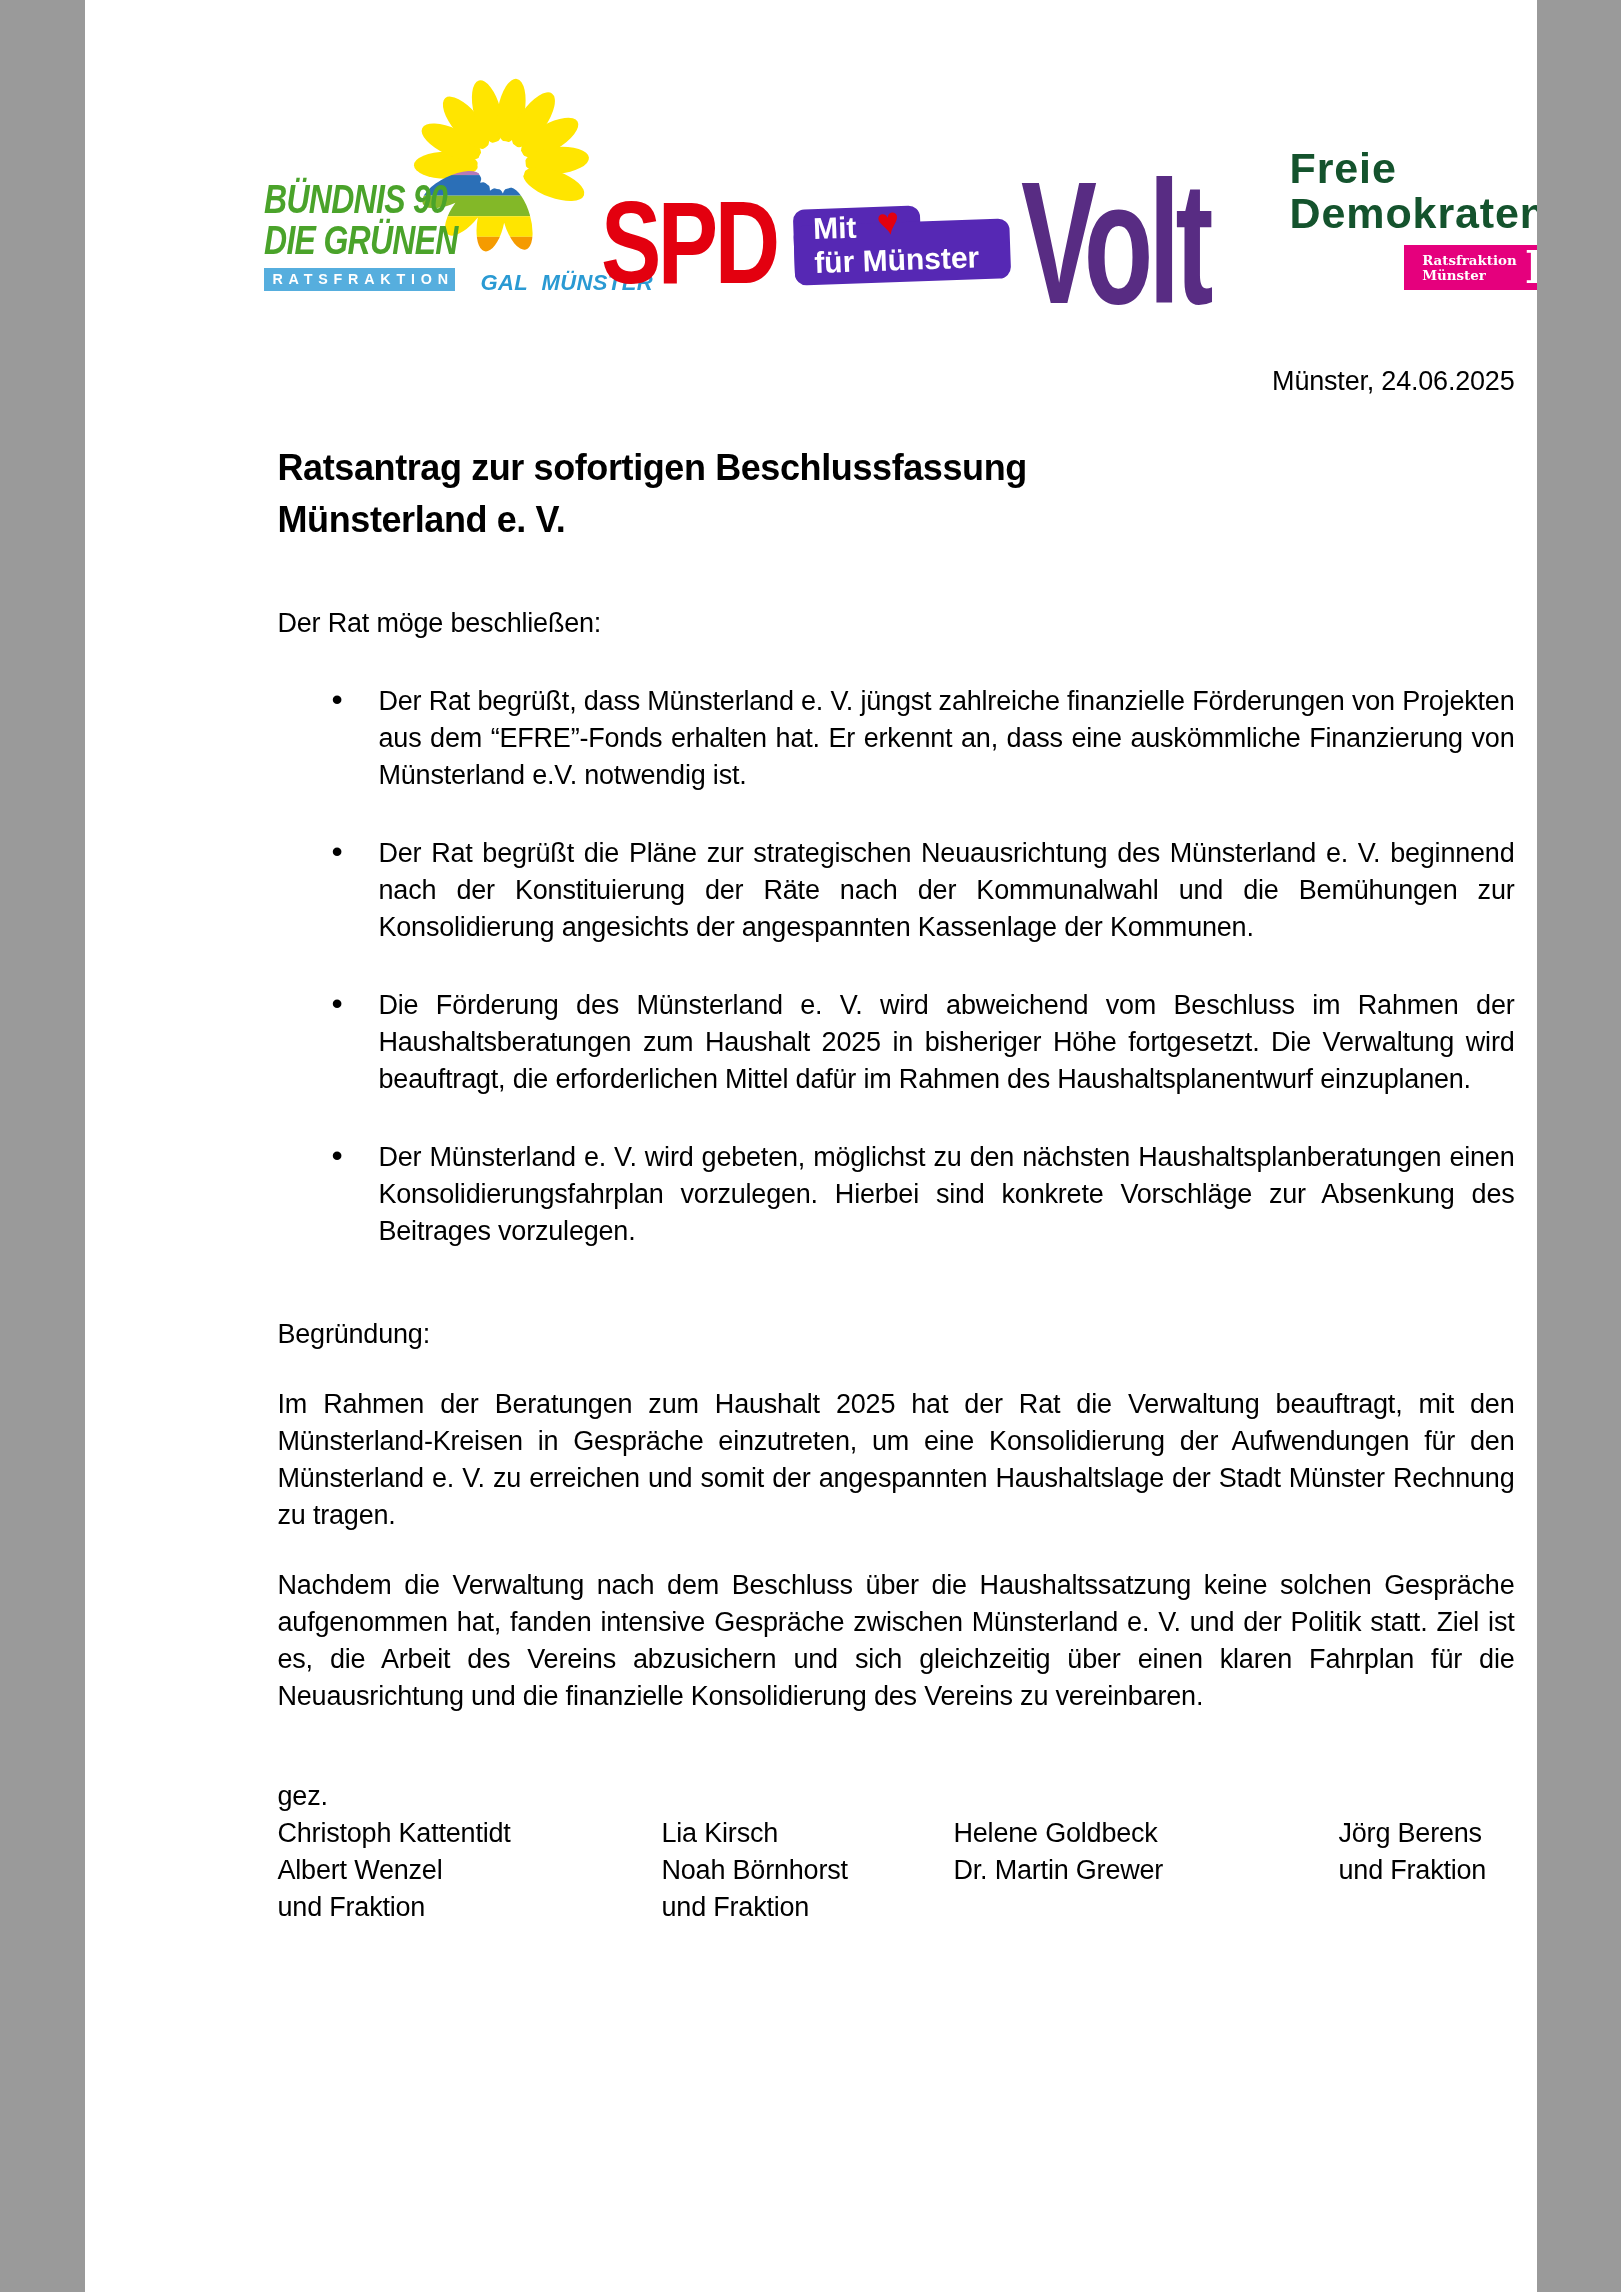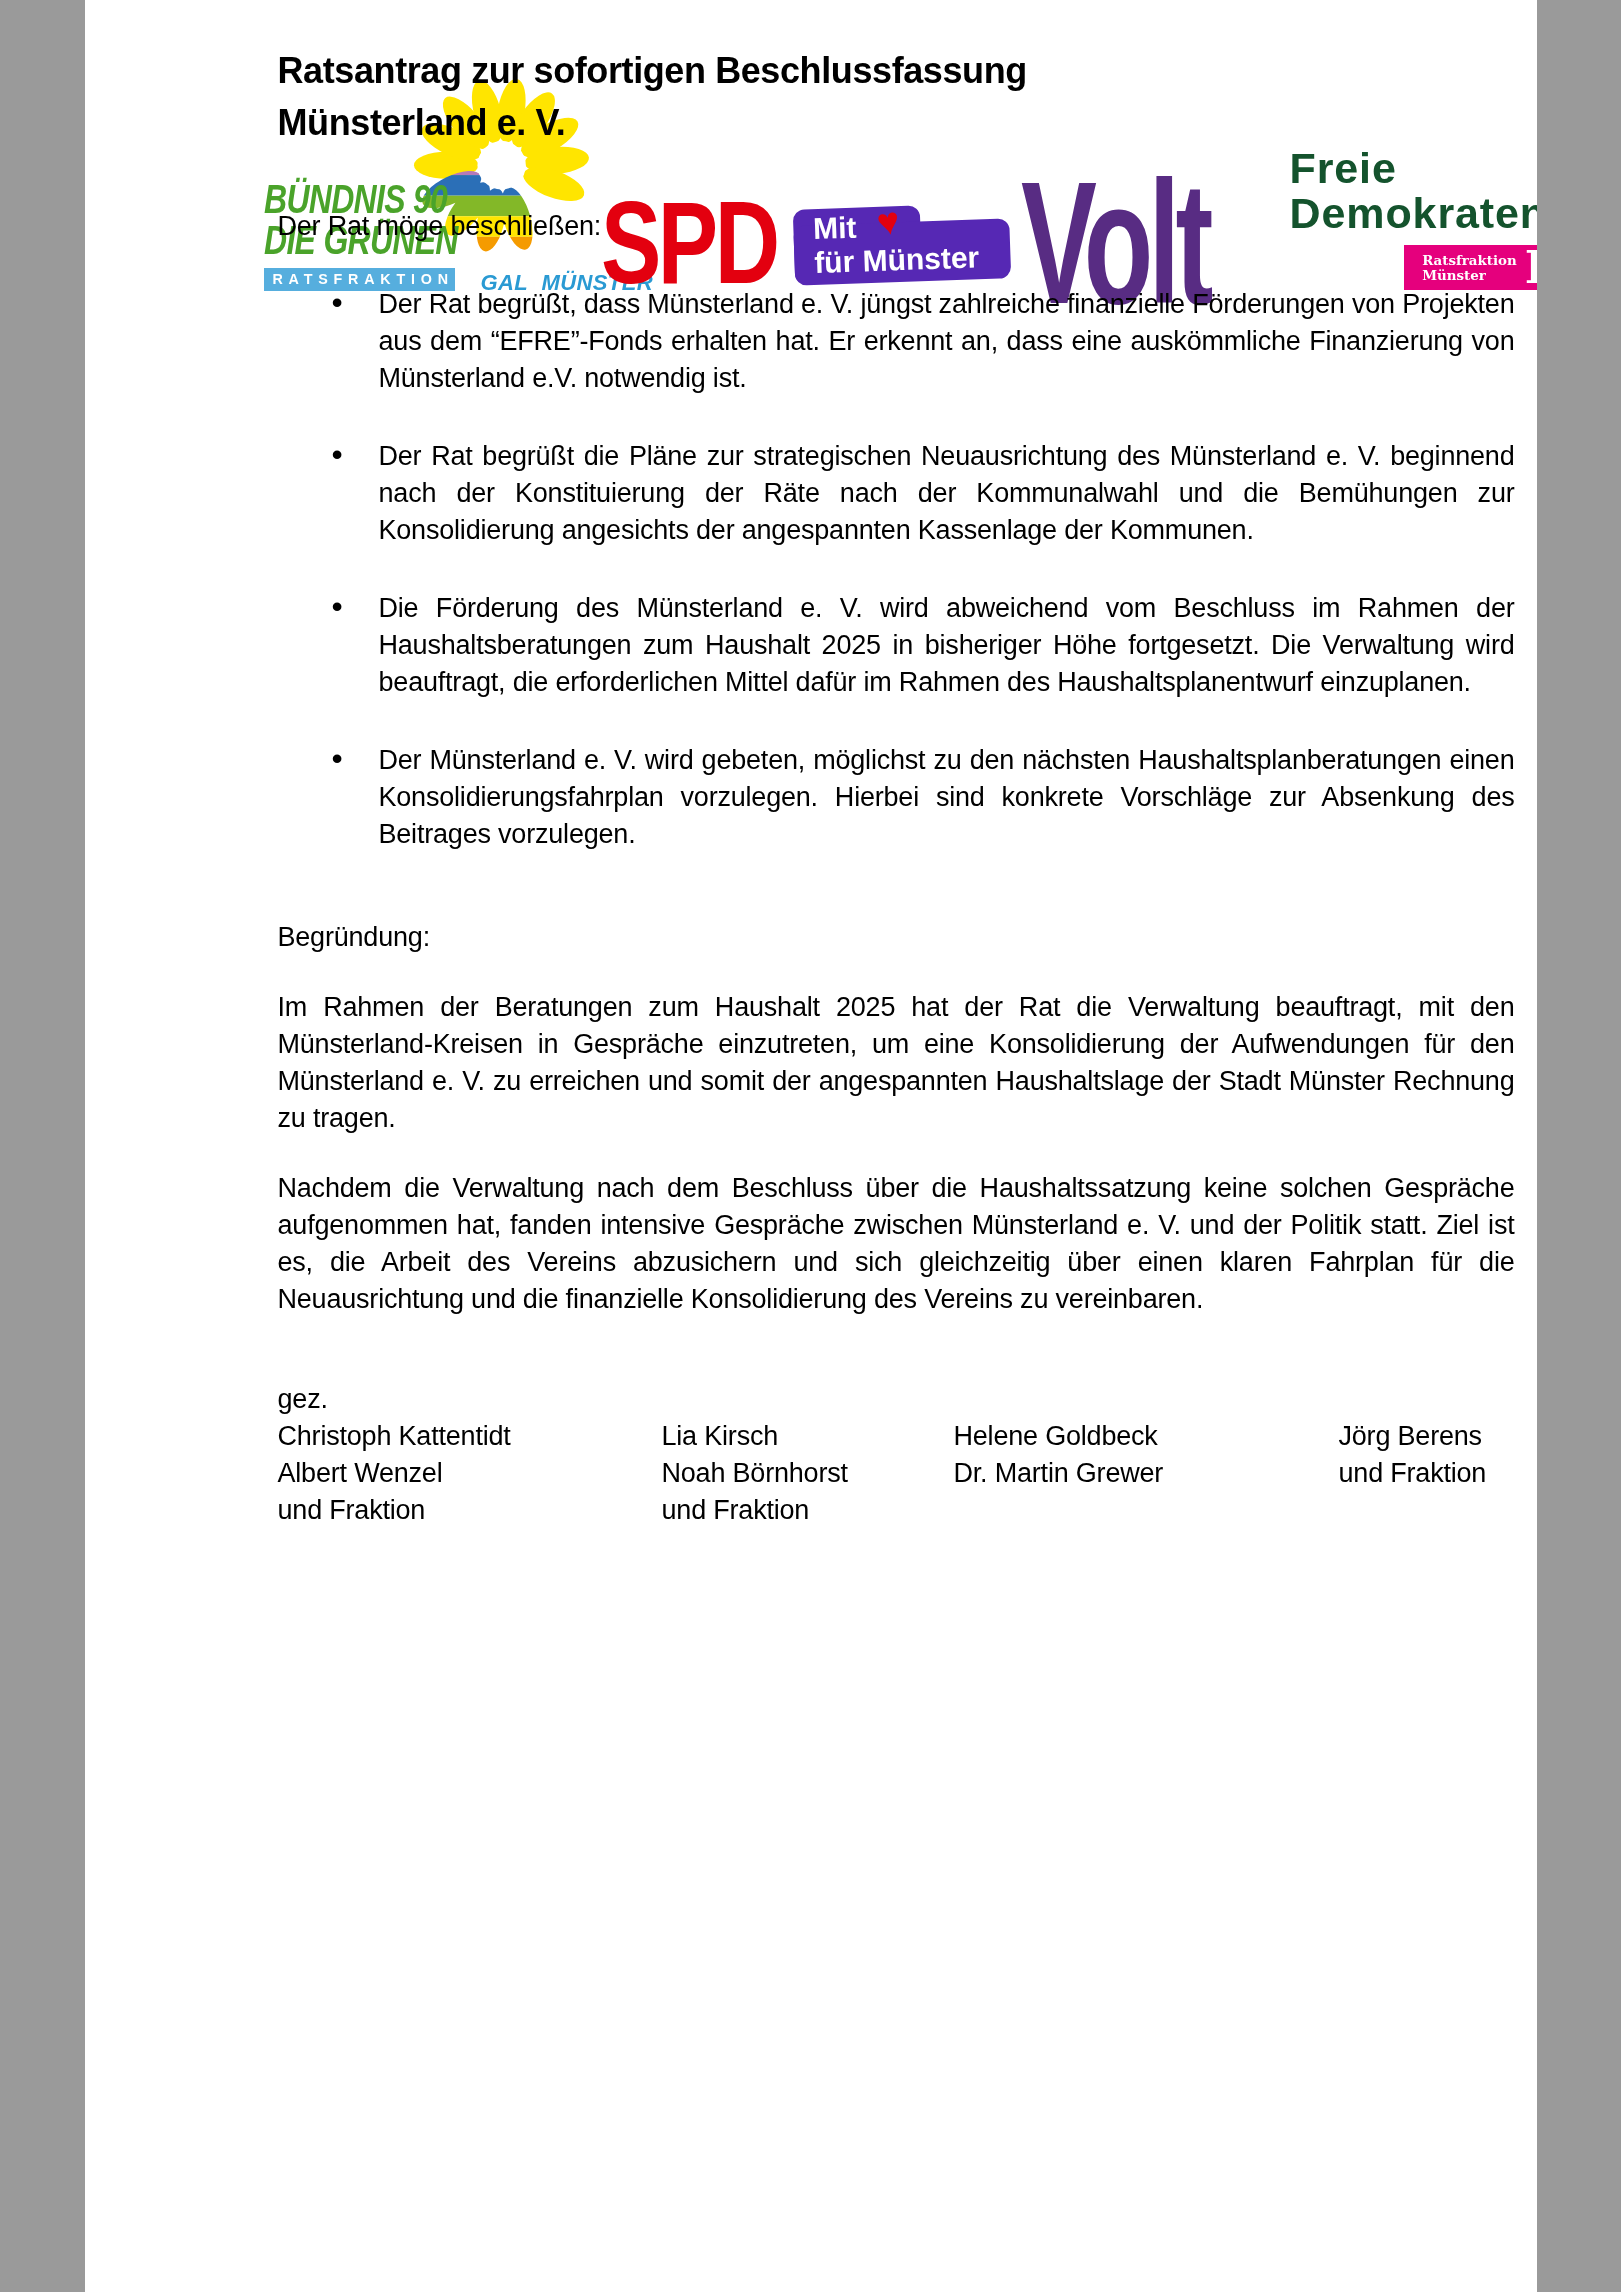--- a/index.html
+++ b/index.html
@@ -179,20 +179,21 @@
           <div>Ratsfraktion</div>
           <div>Münster</div>
         </div>
         <div class="fdp-big">FDP</div>
       </div>
     </div>
   </div>
 
   <div class="doc">
 
+    <div class="date-line">Münster, 24.06.2025</div>
 
     <div class="doc-title">
       <div>Ratsantrag zur sofortigen Beschlussfassung</div>
       <div>Münsterland e. V.</div>
     </div>
 
     <div class="heading">
       <span>Der Rat möge beschließen:</span>
     </div>
 

